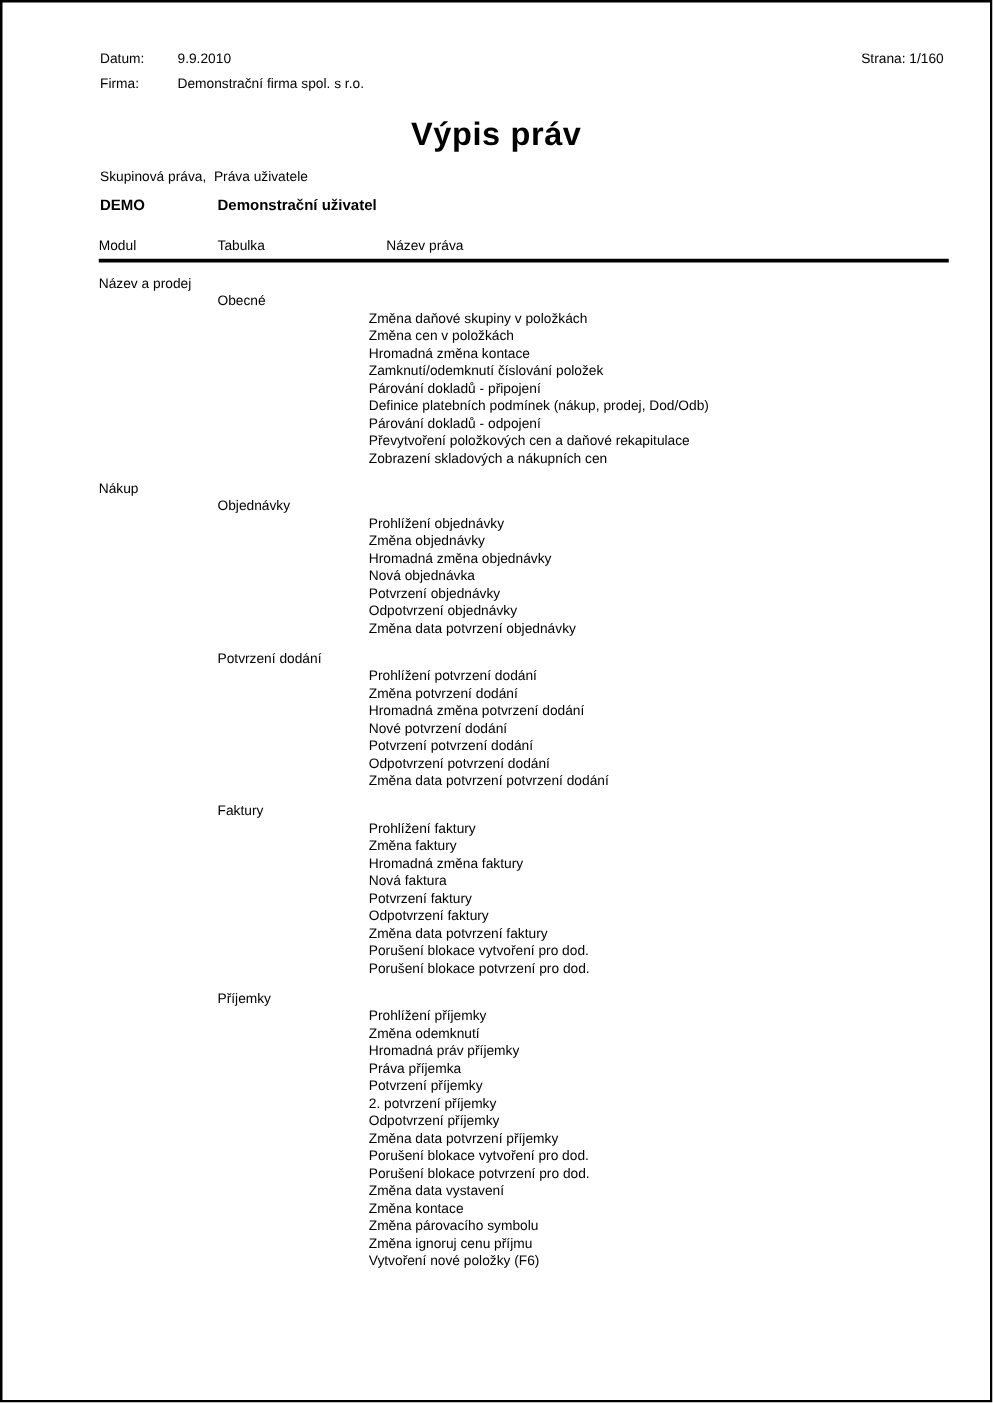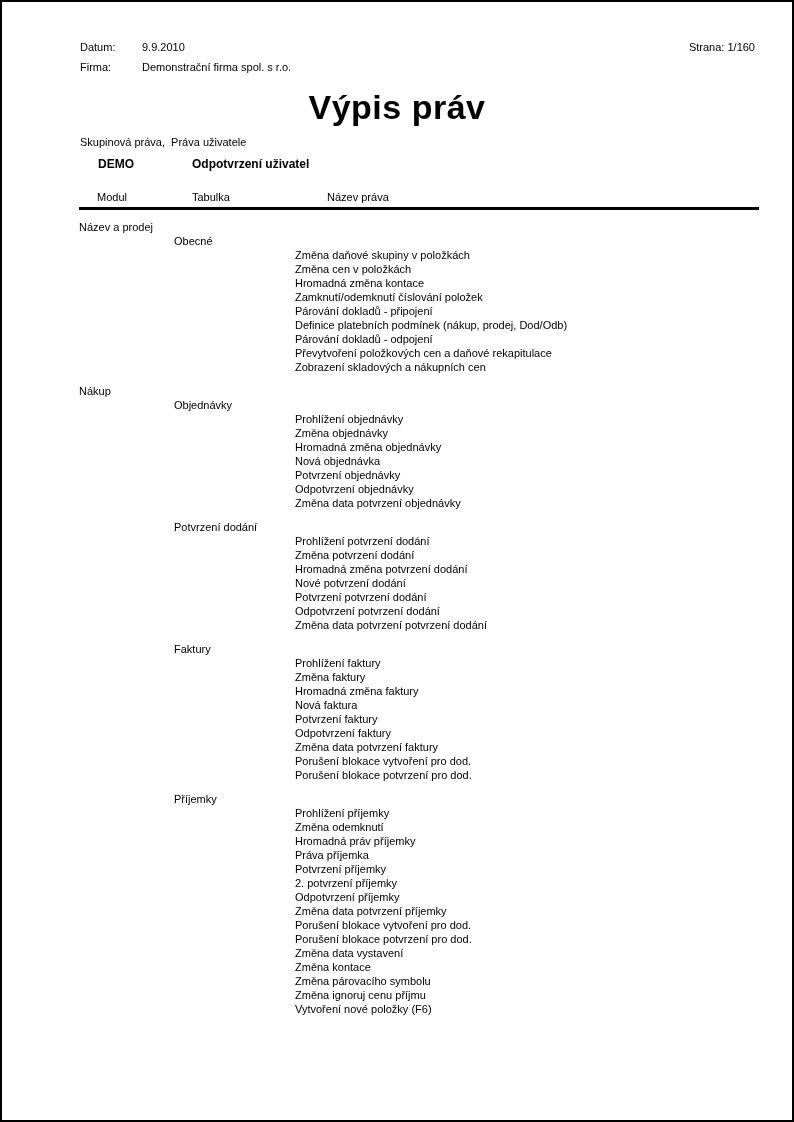--- a/index.html
+++ b/index.html
@@ -12,35 +12,34 @@
   }
   .page {
     position: relative;
     width: 794px;
     height: 1122px;
     background: #ffffff;
     border: 2px solid #000000;
     overflow: hidden;
     font-size: 11px;
     line-height: 14px;
-    padding-left: 18px;
   }
   .hdr-line { position: absolute; left: 0; width: 100%; }
   .hdr-label { position: absolute; left: 78px; }
   .hdr-value { position: absolute; left: 140px; }
   .page-info { position: absolute; right: 37px; top: 38px; }
   .row-datum { top: 38px; }
   .row-firma { top: 58px; }
   .title {
     position: absolute;
     top: 90px;
     left: 0;
     width: 100%;
     text-align: center;
-    font-size: 34px;
+    font-size: 26px;
     line-height: 30px;
     font-weight: bold;
     letter-spacing: 0.5px;
   }
   .subtitle {
     position: absolute;
     top: 133px;
     left: 78px;
     white-space: pre;
   }
@@ -87,21 +86,21 @@
     <span class="hdr-label">Firma:</span>
     <span class="hdr-value">Demonstrační firma spol. s r.o.</span>
   </div>
 
   <div class="title">Výpis práv</div>
 
   <div class="subtitle">Skupinová práva,  Práva uživatele</div>
 
   <div class="demo-row">
     <span class="demo-code">DEMO</span>
-    <span class="demo-name">Odpotvrzení uživatel</span>
+    <span class="demo-name">Demonstrační uživatel</span>
   </div>
 
   <div class="col-header">
     <span class="col-module">Modul</span>
     <span class="col-table">Tabulka</span>
     <span class="col-right">Název práva</span>
   </div>
 
   <div class="rule"></div>
 

